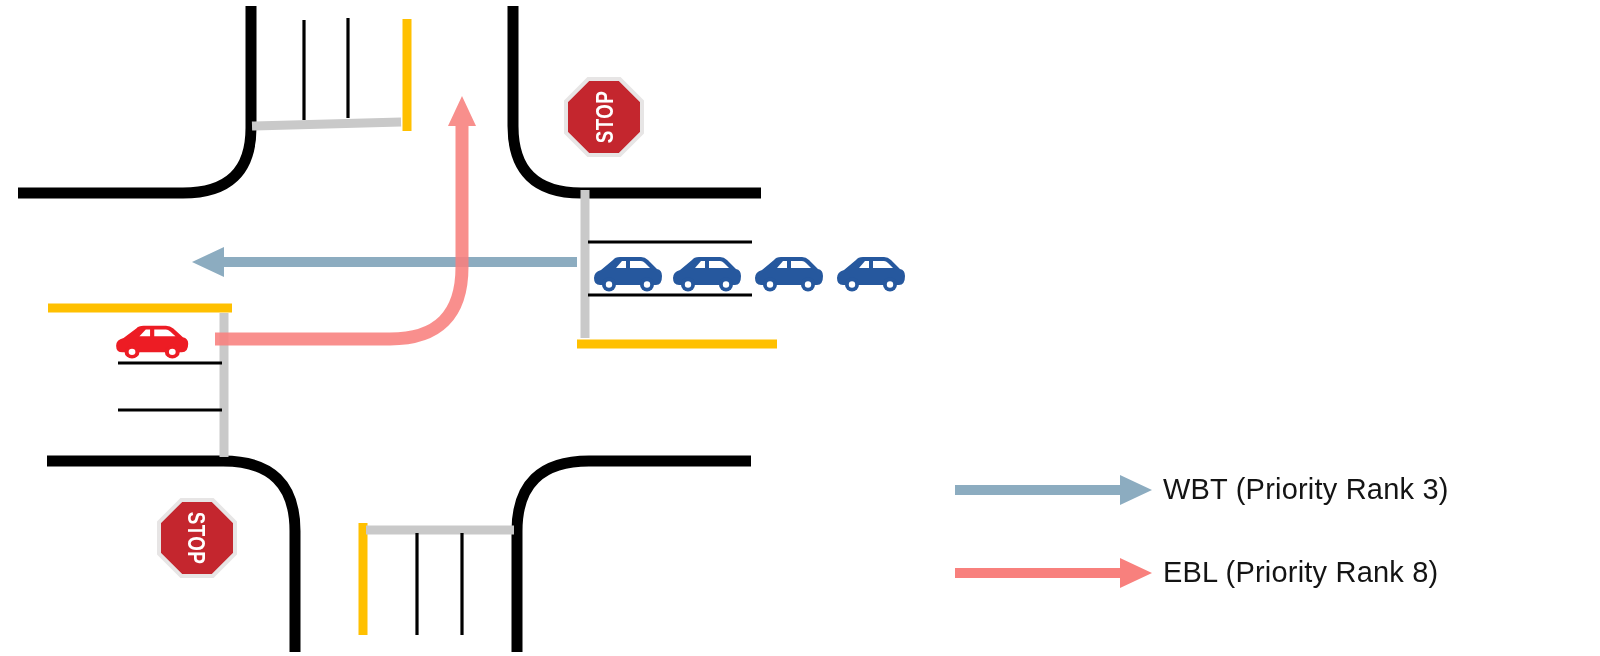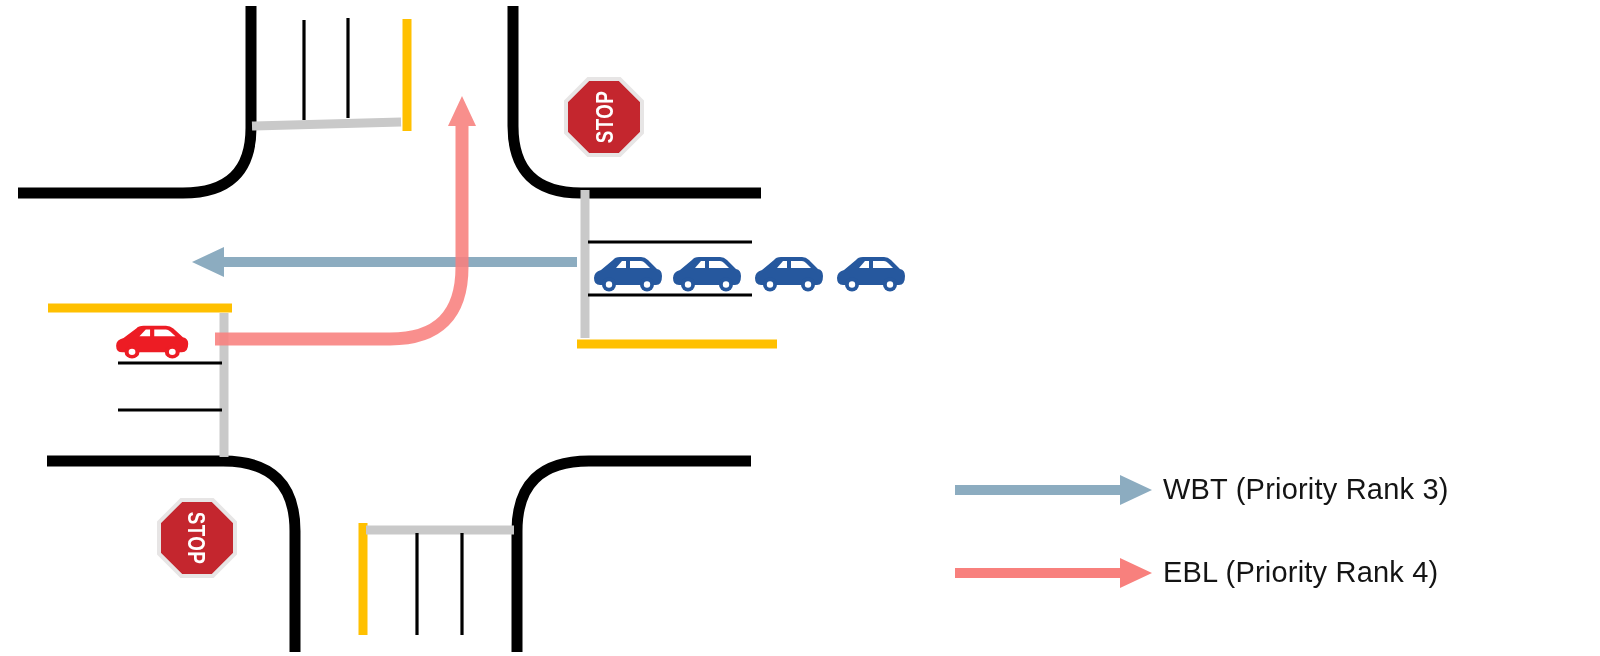--- a/index.html
+++ b/index.html
@@ -98,15 +98,15 @@
     <use href="#car" transform="translate(114,321) scale(1.06,0.95)" fill="#ed1c24"></use>
 
     <use href="#stopsign" transform="translate(604,117) rotate(-90)"></use>
     <use href="#stopsign" transform="translate(197,538) rotate(90)"></use>
 
     <polygon points="955,485 1120,485 1120,475 1152,490 1120,505 1120,495 955,495" fill="#8cacc0"></polygon>
     <polygon points="955,568 1120,568 1120,558 1152,573 1120,588 1120,578 955,578" fill="#f8807d"></polygon>
   </svg>
 
   <div class="legend-label row1">WBT (Priority Rank 3)</div>
-  <div class="legend-label row2">EBL (Priority Rank 4)</div>
+  <div class="legend-label row2">EBL (Priority Rank 8)</div>
 
 </div>
 
 </body></html>

